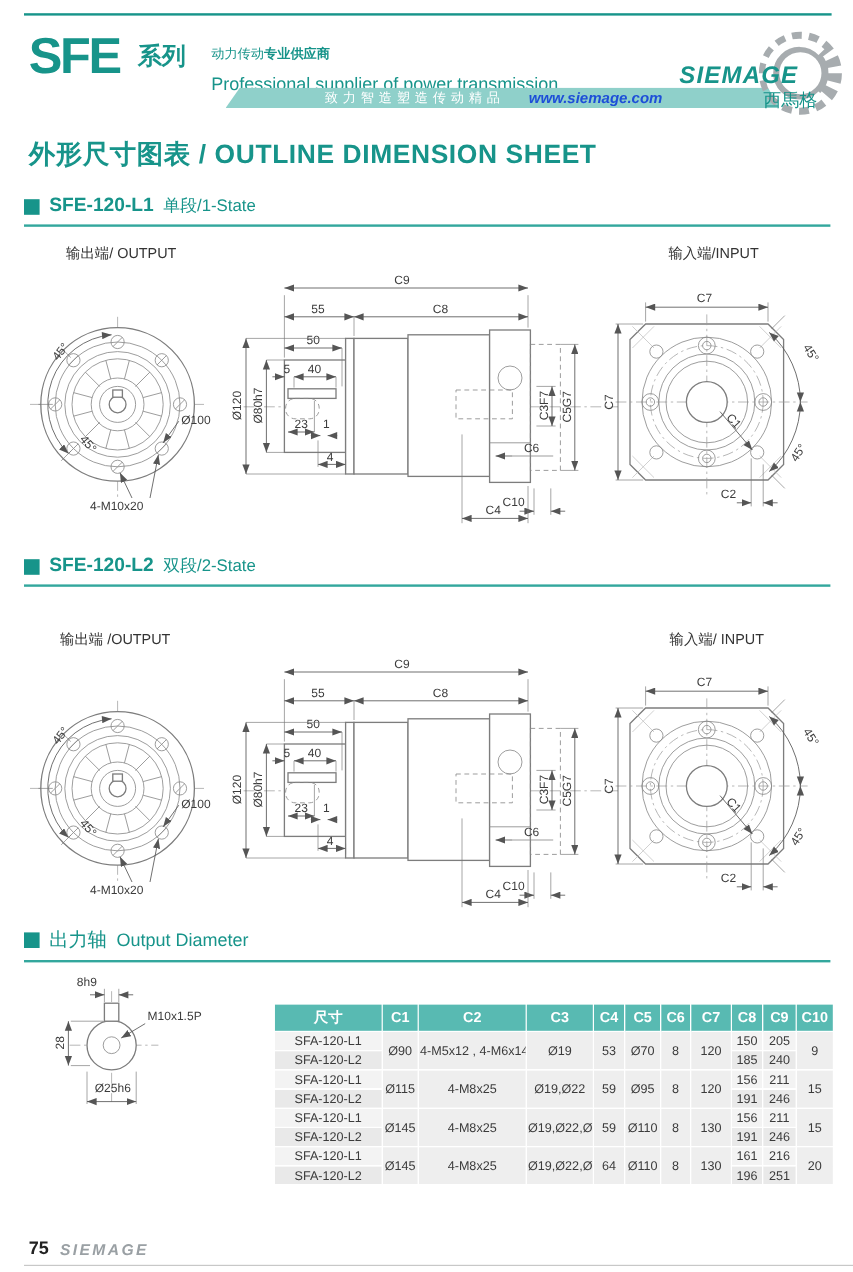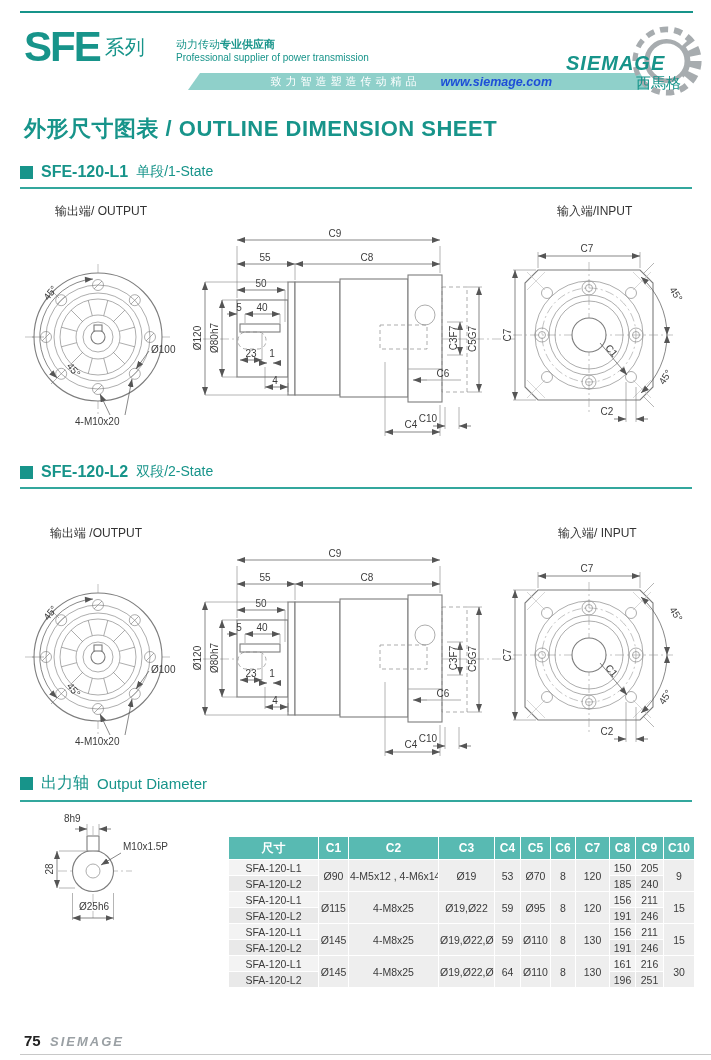--- a/index.html
+++ b/index.html
@@ -2,25 +2,25 @@
 <html><head>
 <meta charset="utf-8">
 <style>
   html,body{margin:0;padding:0;background:#fff}
   .page{position:relative;width:711px;height:1060px;background:#fff;overflow:hidden;
         font-family:"Liberation Sans",sans-serif;color:#333}
   
   .top-rule{position:absolute;left:20px;right:18px;top:11px;height:2px;background:#17948a}
   .sfe-logo{position:absolute;left:24px;top:28px;display:flex;align-items:center;color:#17948a}
   .sfe-logo .big{font-size:42px;font-weight:bold;letter-spacing:-2px;line-height:.9}
-  .sfe-logo .suffix{font-size:20px;font-weight:400;margin-left:5px;line-height:1.1}
+  .sfe-logo .suffix{font-size:20px;font-weight:700;margin-left:15px;line-height:1.1}
   .tagline{position:absolute;left:176px;top:37px;color:#17948a}
   .tagline .cn{font-size:11px}
   .tagline .cn .b{font-weight:bold}
-  .tagline .en{font-size:10px;margin-top:0}
+  .tagline .en{font-size:15px;margin-top:10px}
   .badge{position:absolute;left:24px;top:70px;height:22px;width:158px;background:#0e867c;color:#fff;
          font-size:14px;font-weight:bold;line-height:22px;padding-left:12px;
          clip-path:polygon(0 0,100% 0,calc(100% - 14px) 100%,0 100%)}
   .strip{position:absolute;left:188px;top:73px;height:17px;width:460px;background:#8fd0ca;
          clip-path:polygon(12px 0,100% 0,100% 100%,0 100%);
          display:flex;align-items:center;justify-content:flex-end;gap:20px;padding-right:96px;box-sizing:border-box}
   .strip .slogan{font-size:11px;color:#fff;letter-spacing:4px;white-space:nowrap}
   .strip .url{font-size:12.5px;color:#1d4ed8;font-weight:bold;font-style:italic;white-space:nowrap}
   .logo-right{position:absolute;left:566px;top:20px;width:140px;height:84px}
   .logo-right .gear{position:absolute;right:0;top:2px}
@@ -610,21 +610,21 @@
         <td>SFA-120-L1</td>
         <td class="merge" rowspan="2">Ø145</td>
         <td class="merge" rowspan="2">4-M8x25</td>
         <td class="merge" rowspan="2">Ø19,Ø22,Ø24</td>
         <td class="merge" rowspan="2">64</td>
         <td class="merge" rowspan="2">Ø110</td>
         <td class="merge" rowspan="2">8</td>
         <td class="merge" rowspan="2">130</td>
         <td>161</td>
         <td>216</td>
-        <td class="merge" rowspan="2">30</td>
+        <td class="merge" rowspan="2">20</td>
       </tr>
       <tr class="r-b">
         <td>SFA-120-L2</td>
         <td>196</td>
         <td>251</td>
       </tr>
     </tbody>
       </table>
   </div>
 

